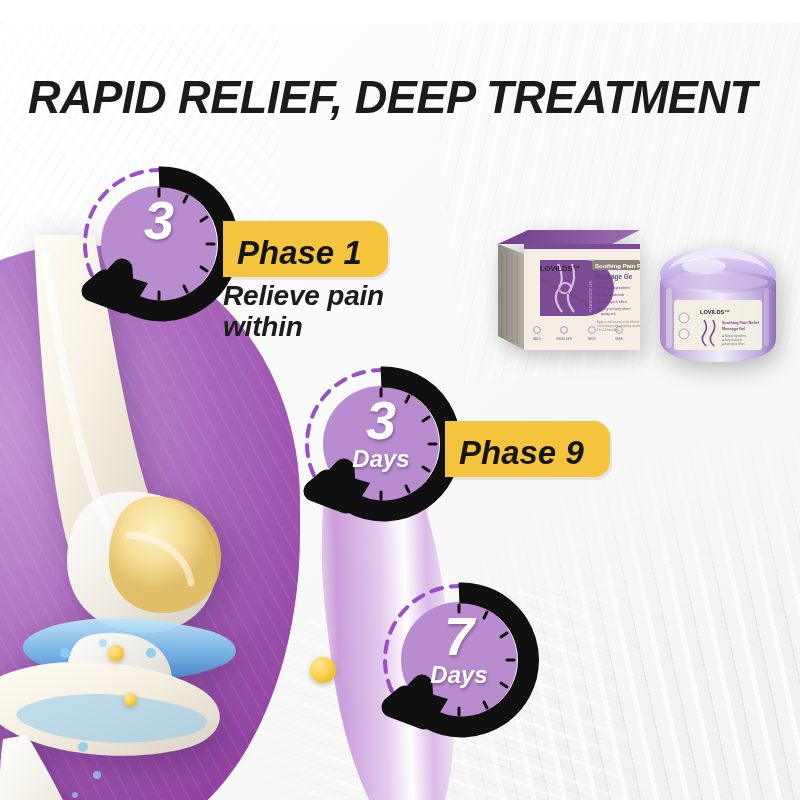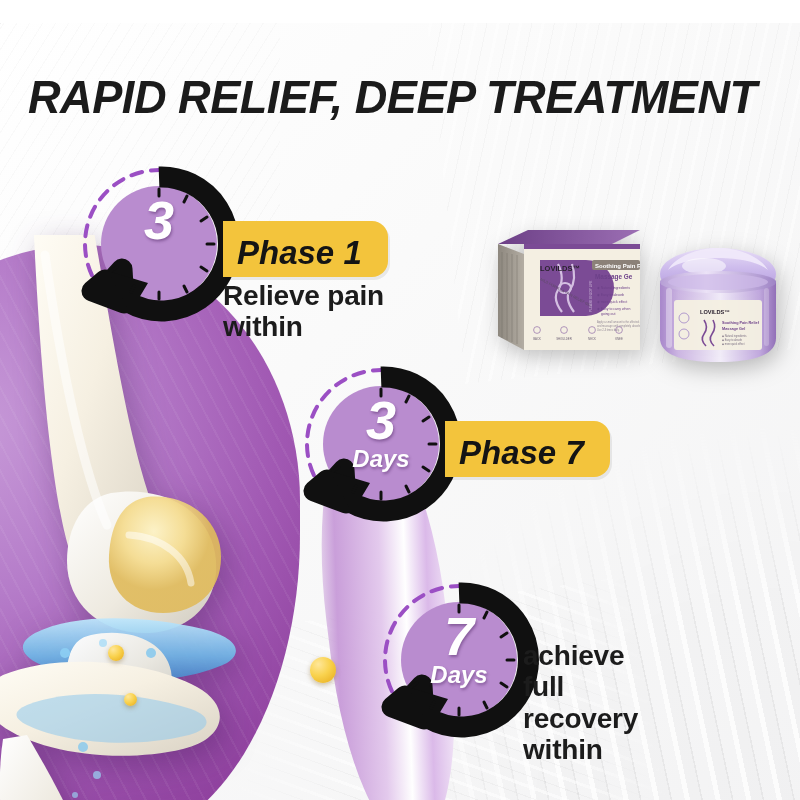--- a/index.html
+++ b/index.html
@@ -102,21 +102,21 @@
   }
   .phase-text{position:absolute;}
   .ribbon{
     display:inline-block;background:#f3c43c;color:#141414;
     font-size:33px;font-weight:bold;font-style:italic;
     padding:13px 26px 5px 14px;border-radius:0 16px 16px 0;
     box-shadow:2px 3px 0 rgba(0,0,0,0.07);white-space:nowrap;
   }
   .desc{
     margin-top:3px;color:#1c1c1c;
-    font-size:28px;font-weight:bold;
+    font-size:28px;font-weight:bold;font-style:italic;
     line-height:1.12;white-space:pre-line;letter-spacing:-0.2px;
   }
 
   
   .product{position:absolute;left:480px;top:195px;width:320px;height:165px;}
   .box{
     position:absolute;left:8px;top:8px;width:152px;height:128px;
     filter:drop-shadow(3px 7px 10px rgba(0,0,0,0.22));
   }
   .jar{
@@ -250,21 +250,21 @@
           <line x1="109" y1="129" x2="106" y2="123"></line>
           <line x1="81" y1="136" x2="81" y2="129"></line>
           <line x1="53" y1="129" x2="56" y2="123"></line>
           <line x1="33" y1="108" x2="39" y2="104"></line>
         </g>
       </svg>
       <div class="badge-num">3</div>
       <div class="badge-unit">Days</div>
     </div>
     <div class="phase-text" style="left:145px;top:58px;">
-      <div class="ribbon">Phase 7</div>
+      <div class="ribbon">Phase 9</div>
     </div>
   </div>
 
   <div class="phase" style="left:378px;top:556px;">
     <div class="badge">
       <svg viewBox="0 0 162 162">
         <circle cx="81" cy="81" r="74" fill="none" stroke="#9b4fc4" stroke-width="4" stroke-dasharray="11 9" stroke-linecap="round"></circle>
         <circle cx="81" cy="81" r="58" fill="#b98ccf"></circle>
         <path d="M81 14 A67 67 0 1 1 27 117 L14 128 L46 140 L44 106 L33 118" fill="none" stroke="#101010" stroke-width="21" stroke-linejoin="round"></path>
         <path d="M30 108 L52 150 L70 120 Z" fill="#101010"></path>
@@ -277,22 +277,20 @@
           <line x1="109" y1="129" x2="106" y2="123"></line>
           <line x1="81" y1="136" x2="81" y2="129"></line>
           <line x1="53" y1="129" x2="56" y2="123"></line>
           <line x1="33" y1="108" x2="39" y2="104"></line>
         </g>
       </svg>
       <div class="badge-num">7</div>
       <div class="badge-unit">Days</div>
     </div>
     <div class="phase-text" style="left:145px;top:58px;">
-      <div class="desc">achieve full recovery
-within</div>
     </div>
   </div>
 
   <div class="product">
 
     <svg class="box" viewBox="0 0 152 128">
       <defs>
         <linearGradient id="sideG" x1="0" y1="0" x2="1" y2="0">
           <stop offset="0%" stop-color="#8d877e"></stop>
           <stop offset="100%" stop-color="#b3ada3"></stop>

